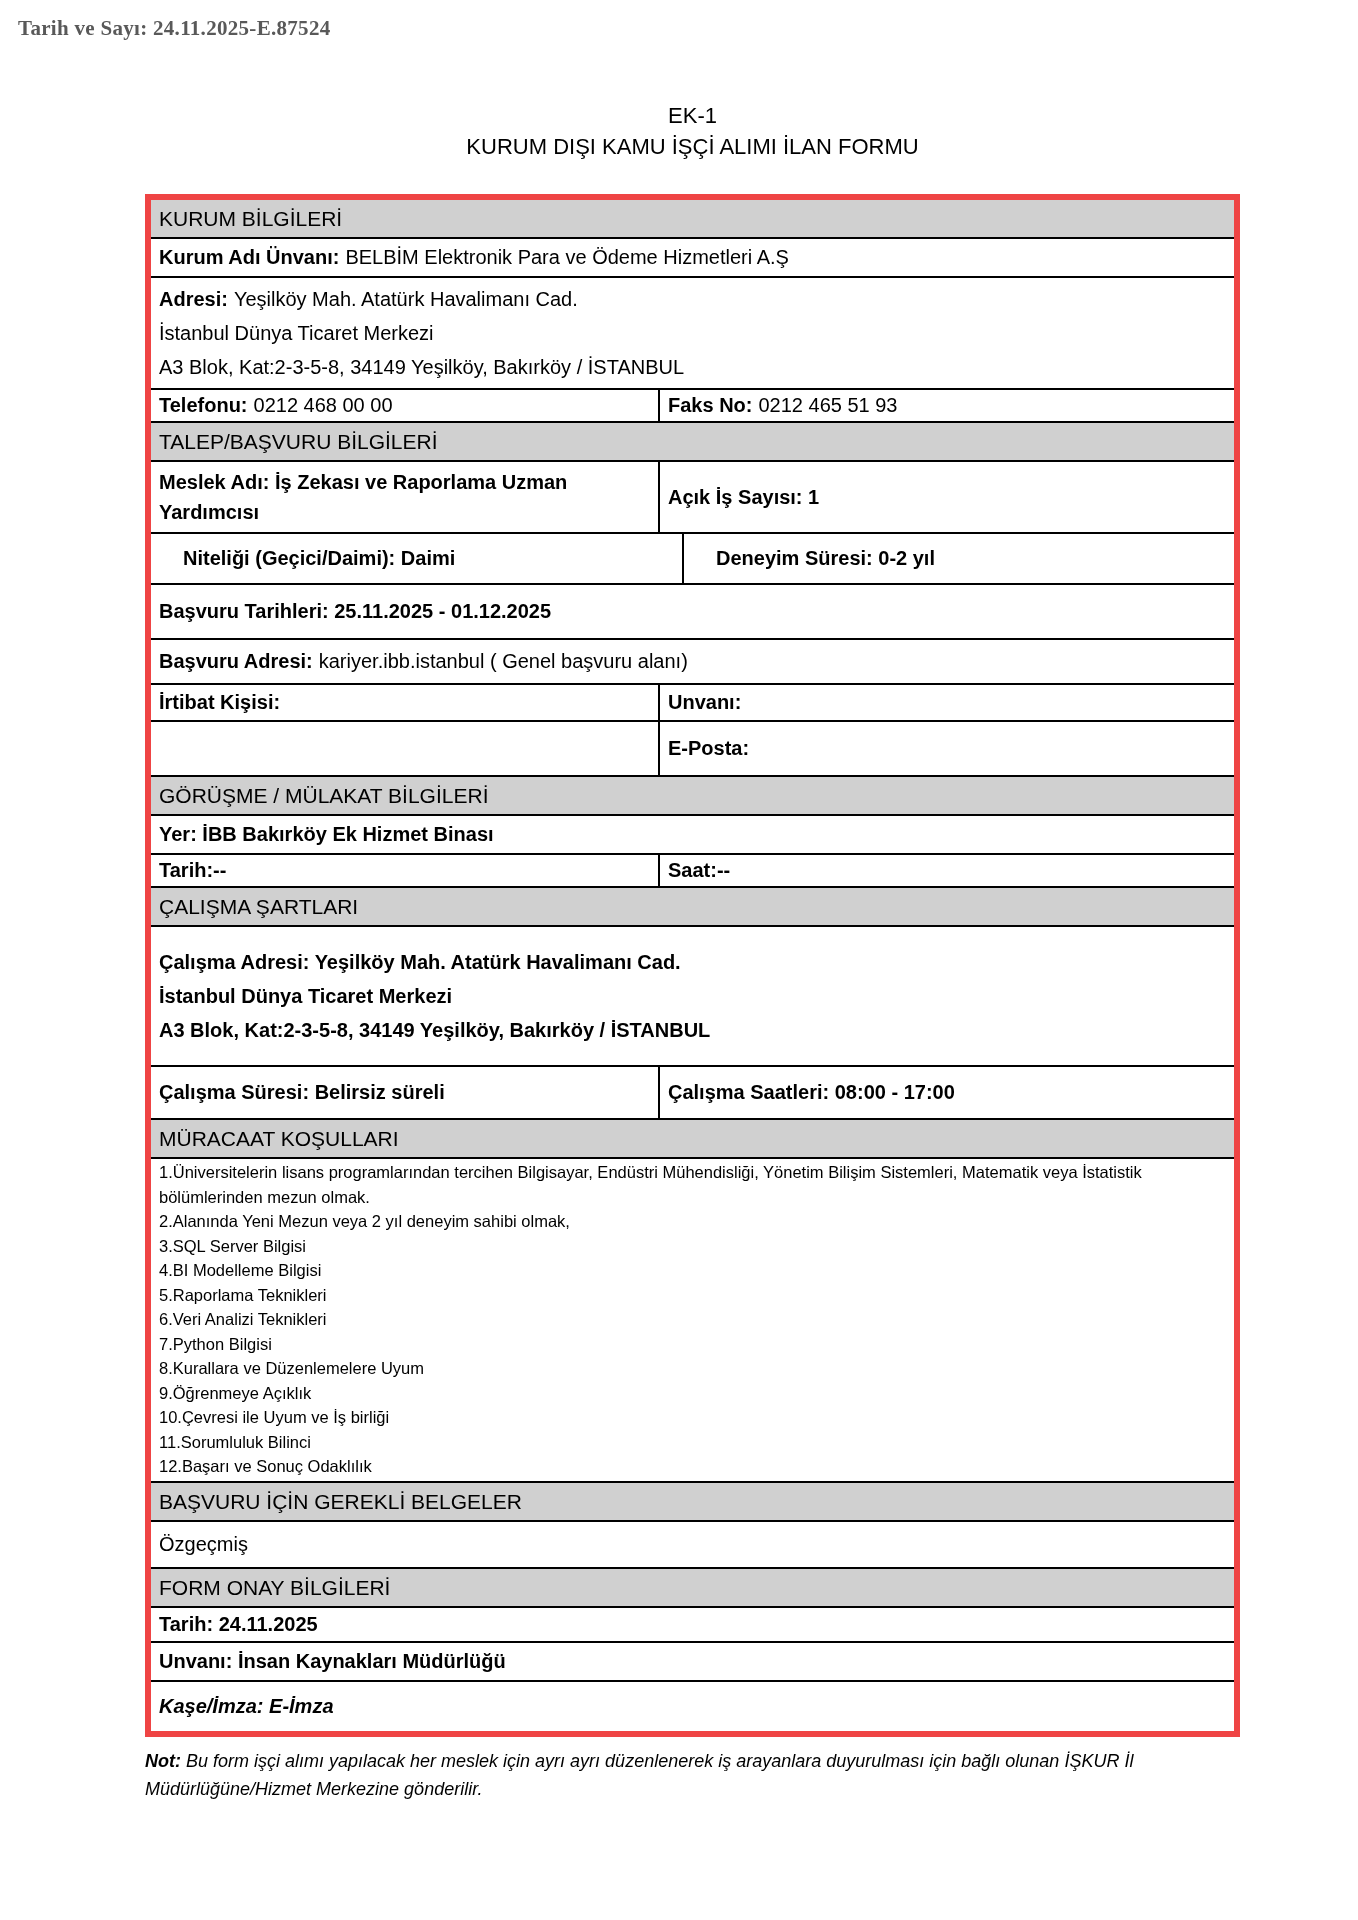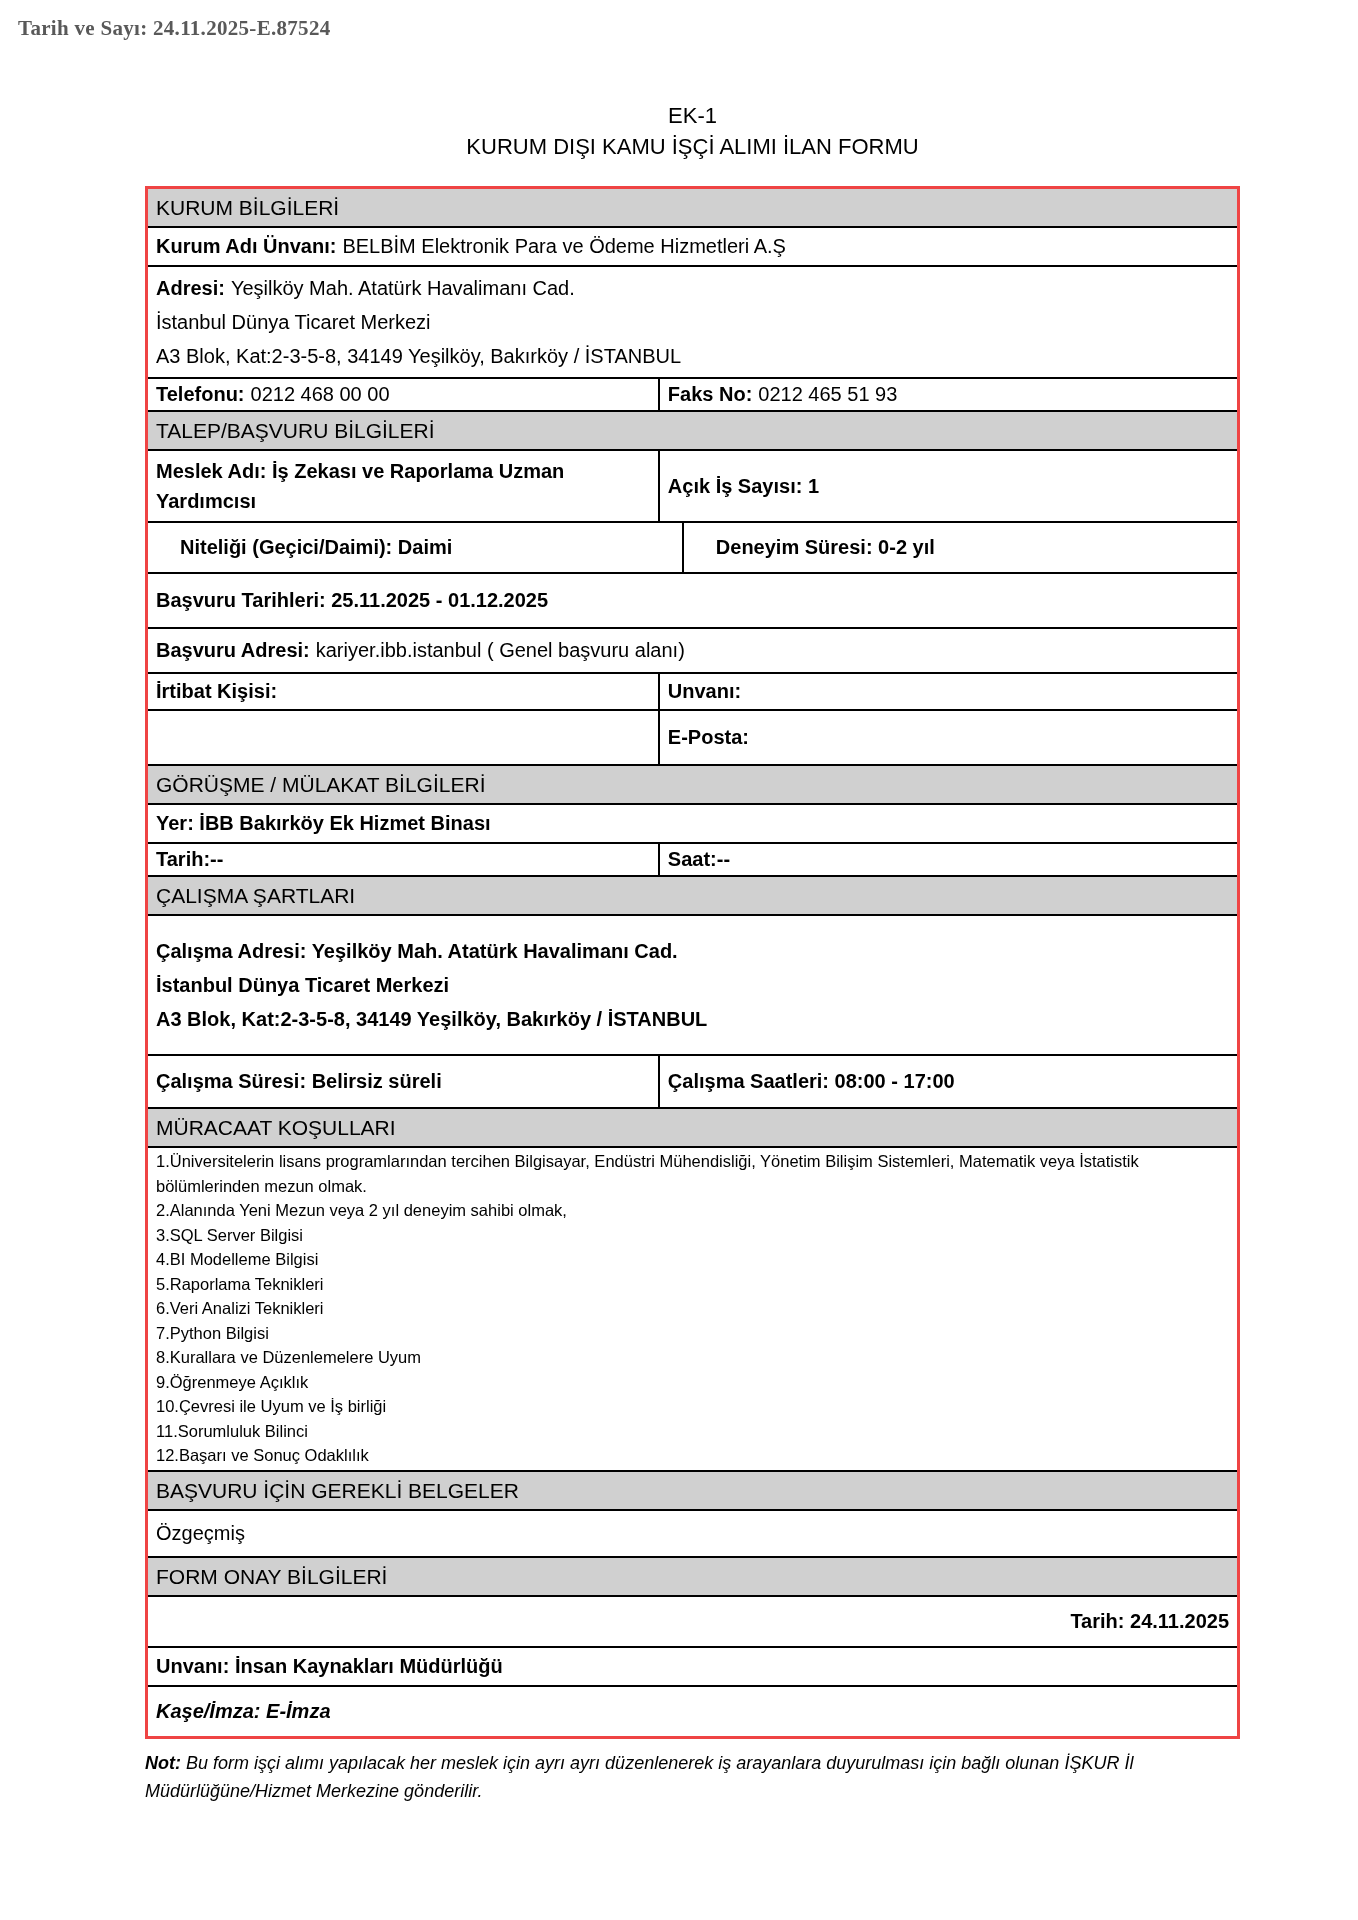--- a/index.html
+++ b/index.html
@@ -7,22 +7,22 @@
     width:1358px;height:1920px;background:#ffffff;color:#000;
     font-family:"Liberation Sans","DejaVu Sans",sans-serif;
     position:relative;overflow:hidden;
   }
   .date-line{
     position:absolute;top:16px;left:18px;
     font-family:"Liberation Serif","DejaVu Serif",serif;
     font-weight:bold;font-size:21px;color:#595959;letter-spacing:.3px;
   }
   .doc{position:absolute;left:145px;top:100px;width:1095px;}
-  .titles{text-align:center;font-size:22px;line-height:31px;margin-bottom:24px;}
-  .form-table{border:3px solid #ef4444;}
+  .titles{text-align:center;font-size:22px;line-height:31px;margin-bottom:32px;}
+  .form-table{border:6px solid #ef4444;}
   .row{display:flex;align-items:stretch;border-top:2px solid #000;}
   .row:first-child{border-top:none;}
   .sec{
     background:#d0d0d0;padding:5px 8px;font-size:21px;line-height:27px;
     display:block;
   }
   .cell{padding:5px 8px;font-size:20px;line-height:27px;box-sizing:border-box;flex:1;}
   .cell-l{width:47%;flex:0 0 47%;border-right:2px solid #000;}
   .cell-r{flex:1;}
   .vcenter{display:flex;flex-direction:column;justify-content:center;}
@@ -36,21 +36,21 @@
   .row-tarihleri .cell{padding:13px 8px;}
   .row-basvuruadresi .cell{padding:8px 8px;}
   .row-irtibat .cell{padding:4px 8px;}
   .row-eposta .cell{padding:13px 8px;min-height:37px;}
   .row-yer .cell{padding:5px 8px;}
   .row-tarihsaat .cell{padding:2px 8px;}
   .row-calismaadres .cell{padding:18px 8px;line-height:34px;}
   .row-sure .cell{padding:12px 8px;}
   .row-muracaat .cell{padding:1px 8px 2px;font-size:16.5px;line-height:24.5px;}
   .row-ozgecmis .cell{padding:9px 8px;}
-  .row-onaytarih .cell{padding:11px 8px;text-align:right;}
+  .row-onaytarih .cell{padding:3px 8px;}
   .row-onayunvan .cell{padding:5px 8px;}
   .row-kase .cell{padding:11px 8px;font-style:italic;}
   .footnote{
     margin-top:10px;font-style:italic;font-size:18px;line-height:28px;
   }
 </style>
 </head>
 <body>
 
 <div class="date-line">Tarih ve Sayı: 24.11.2025-E.87524</div>

